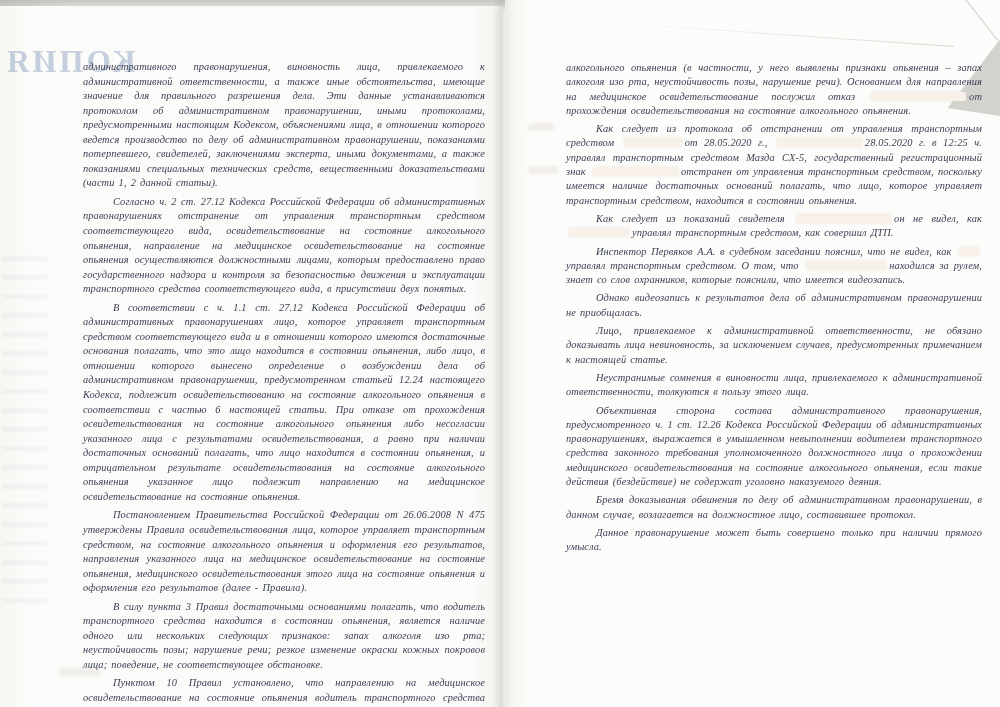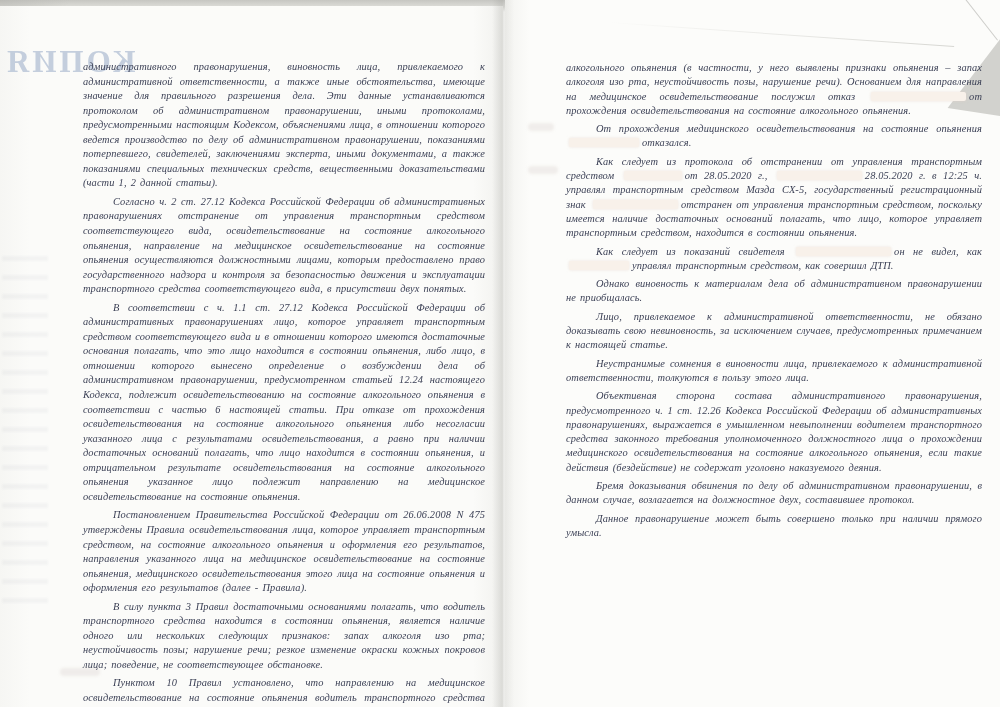--- a/index.html
+++ b/index.html
@@ -106,27 +106,27 @@
   <div class="text-block text-left">
       <p class="para">административного правонарушения, виновность лица, привлекаемого к административной ответственности, а также иные обстоятельства, имеющие значение для правильного разрешения дела. Эти данные устанавливаются протоколом об административном правонарушении, иными протоколами, предусмотренными настоящим Кодексом, объяснениями лица, в отношении которого ведется производство по делу об административном правонарушении, показаниями потерпевшего, свидетелей, заключениями эксперта, иными документами, а также показаниями специальных технических средств, вещественными доказательствами (части 1, 2 данной статьи). </p>
       <p class="para indent">Согласно ч. 2 ст. 27.12 Кодекса Российской Федерации об административных правонарушениях отстранение от управления транспортным средством соответствующего вида, освидетельствование на состояние алкогольного опьянения, направление на медицинское освидетельствование на состояние опьянения осуществляются должностными лицами, которым предоставлено право государственного надзора и контроля за безопасностью движения и эксплуатации транспортного средства соответствующего вида, в присутствии двух понятых. </p>
       <p class="para indent">В соответствии с ч. 1.1 ст. 27.12 Кодекса Российской Федерации об административных правонарушениях лицо, которое управляет транспортным средством соответствующего вида и в отношении которого имеются достаточные основания полагать, что это лицо находится в состоянии опьянения, либо лицо, в отношении которого вынесено определение о возбуждении дела об административном правонарушении, предусмотренном статьей 12.24 настоящего Кодекса, подлежит освидетельствованию на состояние алкогольного опьянения в соответствии с частью 6 настоящей статьи. При отказе от прохождения освидетельствования на состояние алкогольного опьянения либо несогласии указанного лица с результатами освидетельствования, а равно при наличии достаточных оснований полагать, что лицо находится в состоянии опьянения, и отрицательном результате освидетельствования на состояние алкогольного опьянения указанное лицо подлежит направлению на медицинское освидетельствование на состояние опьянения. </p>
       <p class="para indent">Постановлением Правительства Российской Федерации от 26.06.2008 N 475 утверждены Правила освидетельствования лица, которое управляет транспортным средством, на состояние алкогольного опьянения и оформления его результатов, направления указанного лица на медицинское освидетельствование на состояние опьянения, медицинского освидетельствования этого лица на состояние опьянения и оформления его результатов (далее - Правила). </p>
       <p class="para indent">В силу пункта 3 Правил достаточными основаниями полагать, что водитель транспортного средства находится в состоянии опьянения, является наличие одного или нескольких следующих признаков: запах алкоголя изо рта; неустойчивость позы; нарушение речи; резкое изменение окраски кожных покровов лица; поведение, не соответствующее обстановке. </p>
       <p class="para indent">Пунктом 10 Правил установлено, что направлению на медицинское освидетельствование на состояние опьянения водитель транспортного средства подлежит: при отказе от прохождения освидетельствования на состояние алкогольного опьянения; при несогласии с результатами освидетельствования на состояние алкогольного опьянения; при наличии достаточных оснований полагать, что водитель транспортного средства находится в состоянии опьянения, и отрицательном результате освидетельствования на состояние алкогольного опьянения. </p>
     </div>
   <div class="text-block text-right">
       <p class="para">алкогольного опьянения (в частности, у него выявлены признаки опьянения – запах алкоголя изо рта, неустойчивость позы, нарушение речи). Основанием для направления на медицинское освидетельствование послужил отказ <span class="gap" style="width: 95px;"></span>от прохождения освидетельствования на состояние алкогольного опьянения. </p>
-      <p class="para indent">От прохождения медицинского освидетельствования на состояние опьянения <span class="gap" style="width: 70px;"></span>отказался. </p>
       <p class="para indent">Как следует из протокола об отстранении от управления транспортным средством <span class="gap" style="width: 58px;"></span>от 28.05.2020 г., <span class="gap" style="width: 85px;"></span>28.05.2020 г. в 12:25 ч. управлял транспортным средством Мазда СХ-5, государственный регистрационный знак <span class="gap" style="width: 85px;"></span>отстранен от управления транспортным средством, поскольку имеется наличие достаточных оснований полагать, что лицо, которое управляет транспортным средством, находится в состоянии опьянения. </p>
       <p class="para indent">Как следует из показаний свидетеля <span class="gap" style="width: 95px;"></span>он не видел, как <span class="gap" style="width: 60px;"></span>управлял транспортным средством, как совершил ДТП. </p>
-      <p class="para indent">Однако виновность к материалам дела об административном правонарушении не приобщалась. </p>
-      <p class="para indent">Лицо, привлекаемое к административной ответственности, не обязано доказывать свою невиновность, за исключением случаев, предусмотренных примечанием к настоящей статье. </p>
+      <p class="para indent">Инспектор Первяков А.А. в судебном заседании пояснил, что не видел, как <span class="gap" style="width: 20px;"></span>управлял транспортным средством. О том, что <span class="gap" style="width: 80px;"></span>находился за рулем, знает со слов охранников, которые пояснили, что имеется видеозапись. </p>
+      <p class="para indent">Однако видеозапись к результатов дела об административном правонарушении не приобщалась. </p>
+      <p class="para indent">Лицо, привлекаемое к административной ответственности, не обязано доказывать лица невиновность, за исключением случаев, предусмотренных примечанием к настоящей статье. </p>
       <p class="para indent">Неустранимые сомнения в виновности лица, привлекаемого к административной ответственности, толкуются в пользу этого лица. </p>
       <p class="para indent">Объективная сторона состава административного правонарушения, предусмотренного ч. 1 ст. 12.26 Кодекса Российской Федерации об административных правонарушениях, выражается в умышленном невыполнении водителем транспортного средства законного требования уполномоченного должностного лица о прохождении медицинского освидетельствования на состояние алкогольного опьянения, если такие действия (бездействие) не содержат уголовно наказуемого деяния. </p>
-      <p class="para indent">Бремя доказывания обвинения по делу об административном правонарушении, в данном случае, возлагается на должностное двух, составившее протокол. </p>
+      <p class="para indent">Бремя доказывания обвинения по делу об административном правонарушении, в данном случае, возлагается на должностное лицо, составившее протокол. </p>
       <p class="para indent">Данное правонарушение может быть совершено только при наличии прямого умысла. </p>
     </div>
 
   <div class="smudge" style="left:528px;top:123px;width:26px;height:8px;"></div>
   <div class="smudge" style="left:528px;top:166px;width:30px;height:8px;"></div>
   <div class="smudge" style="left:60px;top:668px;width:40px;height:8px;"></div>
 </div>
 
 </body></html>

